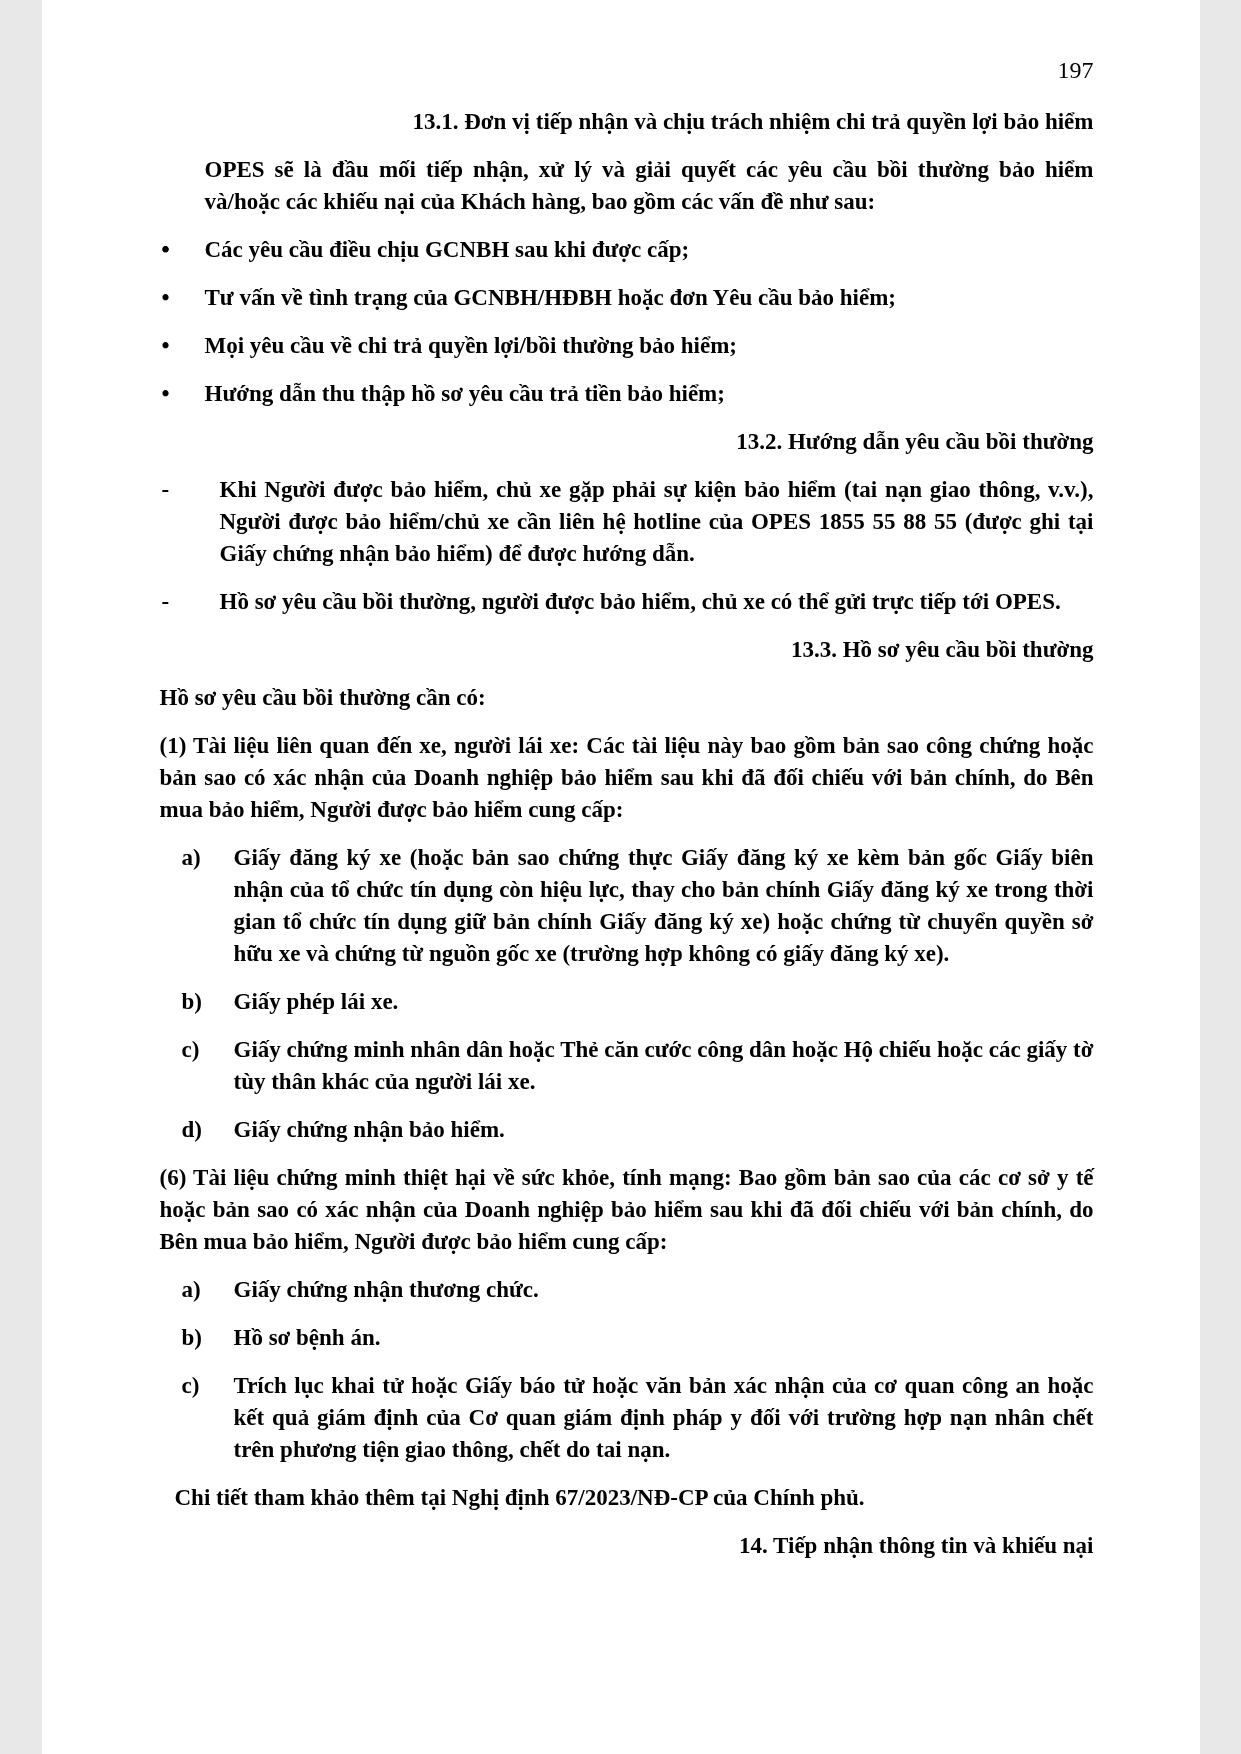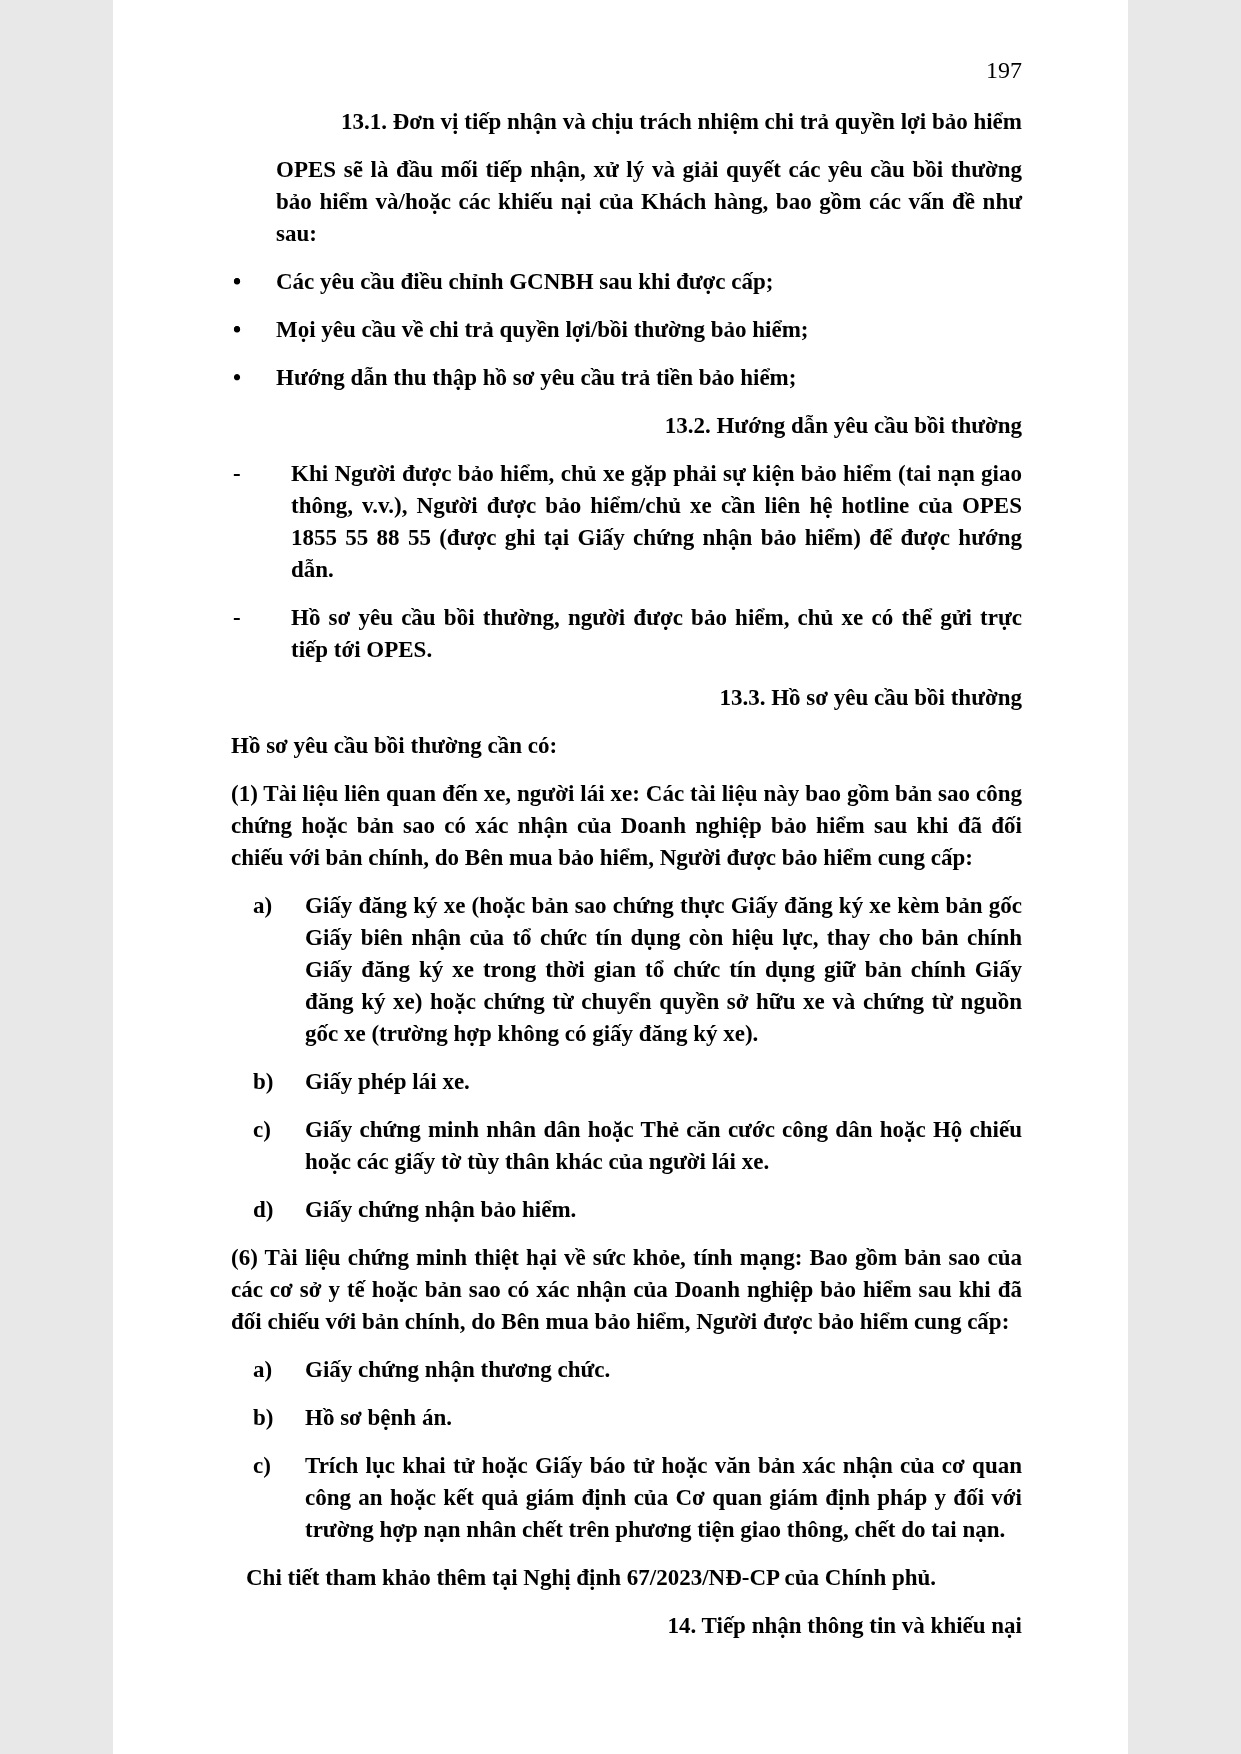--- a/index.html
+++ b/index.html
@@ -1,18 +1,18 @@
 <!DOCTYPE html>
 <html><head>
 <meta charset="utf-8">
 <style>
   html,body { margin:0; padding:0; background:#e8e8e8; }
   .page {
     position:relative;
-    width:1015px; height:1754px;
+    width:1158px; height:1754px;
     margin:0 auto;
     background:#ffffff;
     color:#000000;
     font-family:"Liberation Serif","DejaVu Serif",serif;
     font-size:23px;
     line-height:32px;
     box-sizing:border-box;
     padding:56px 106px 0 118px;
     overflow:hidden;
   }
@@ -51,24 +51,25 @@
 
   <div class="h">13.1. Đơn vị tiếp nhận và chịu trách nhiệm chi trả quyền lợi bảo hiểm</div>
 
   <p class="indent45">OPES sẽ là đầu mối tiếp nhận, xử lý và giải quyết các yêu cầu bồi thường bảo hiểm và/hoặc các khiếu nại của Khách hàng, bao gồm các vấn đề như sau:</p>
 
   <div class="li">
     <span class="mk">•</span>
   </div>
   <div class="li">
     <span class="mk">•</span>
-    <span>Các yêu cầu điều chỉnh GCNBH sau khi được cấp;</span>
+    <span>Các yêu cầu điều chịu GCNBH sau khi được cấp;</span>
   </div>
   <div class="li">
     <span class="mk">•</span>
+    <span>Tư vấn về tình trạng của GCNBH/HĐBH hoặc đơn Yêu cầu bảo hiểm;</span>
   </div>
   <div class="li">
     <span class="mk">•</span>
     <span>Mọi yêu cầu về chi trả quyền lợi/bồi thường bảo hiểm;</span>
   </div>
   <div class="li">
     <span class="mk">•</span>
     <span>Hướng dẫn thu thập hồ sơ yêu cầu trả tiền bảo hiểm;</span>
   </div>
 

